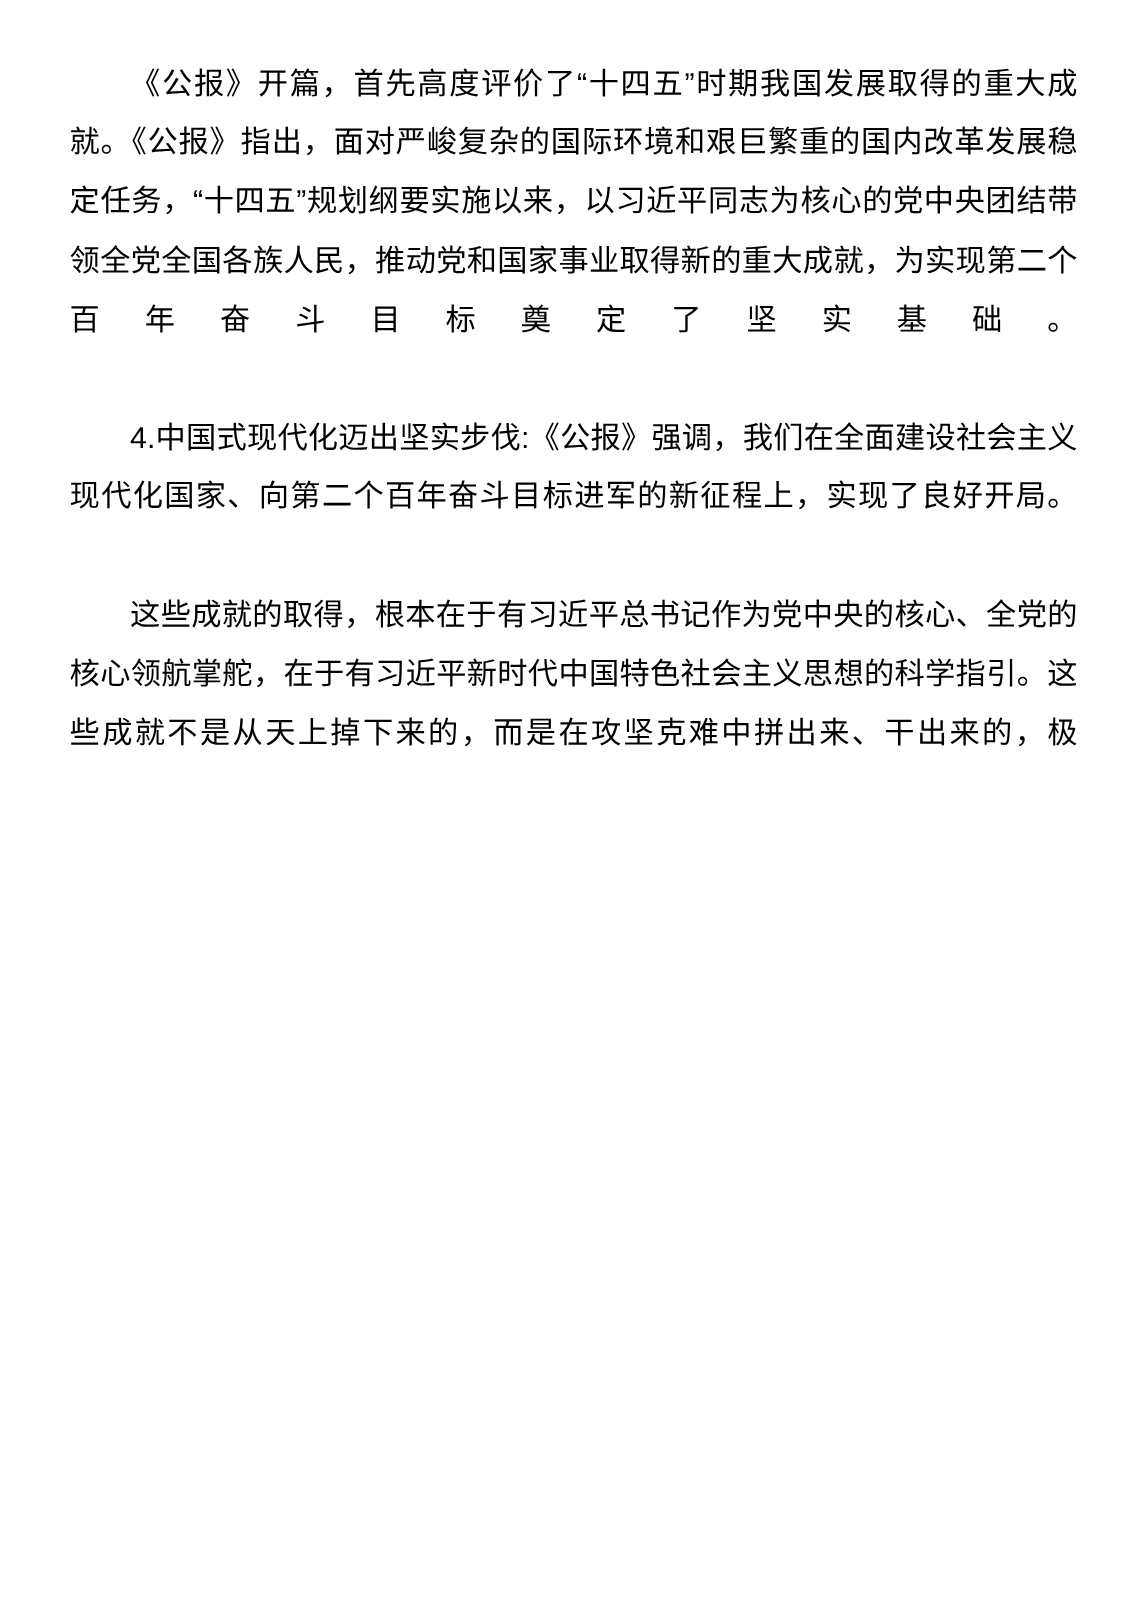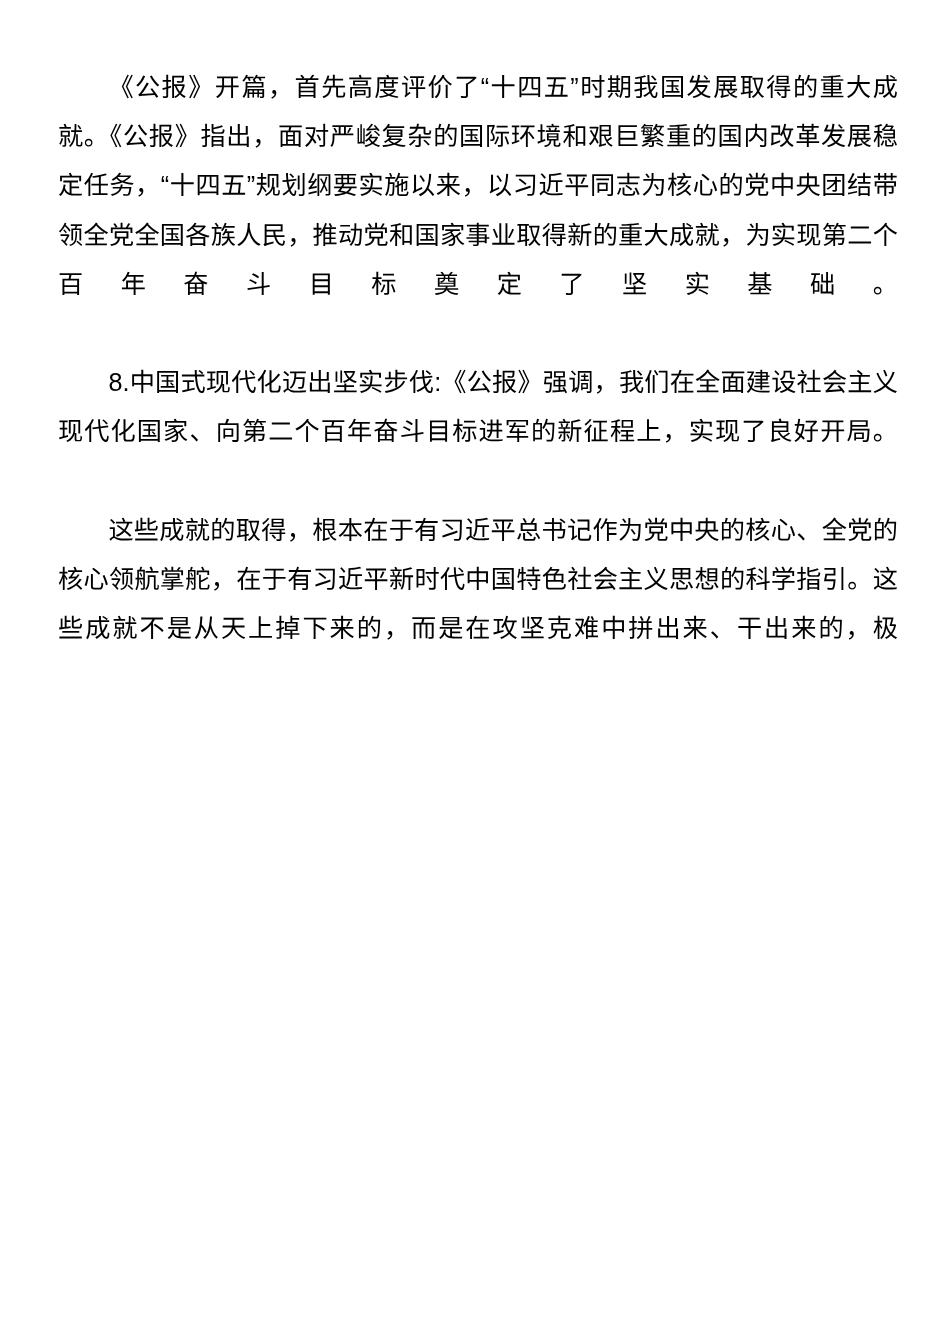--- a/index.html
+++ b/index.html
@@ -9,21 +9,21 @@
     background: #ffffff;
   }
   body {
     font-family: "Liberation Sans", "DejaVu Sans", sans-serif;
     color: #000000;
   }
   .page {
     position: relative;
     width: 950px;
     height: 1148px;
-    margin: 17px auto;
+    margin: 0 auto;
     background: #ffffff;
     box-sizing: border-box;
     overflow: hidden;
   }
   .doc-body {
     position: absolute;
     left: 58px;
     top: 46px;
     width: 840px;
   }
@@ -49,16 +49,16 @@
     display: inline-block;
     width: 100%;
   }
 </style>
 </head>
 <body>
 
 <div class="page">
   <div class="doc-body">
     <p class="para">《公报》开篇，首先高度评价了“十四五”时期我国发展取得的重大成就。《公报》指出，面对严峻复杂的国际环境和艰巨繁重的国内改革发展稳定任务，“十四五”规划纲要实施以来，以习近平同志为核心的党中央团结带领全党全国各族人民，推动党和国家事业取得新的重大成就，为实现第二个百年奋斗目标奠定了坚实基础。</p>
-    <p class="para">8.中国式现代化迈出坚实步伐:《公报》强调，我们在全面建设社会主义现代化国家、向第二个百年奋斗目标进军的新征程上，实现了良好开局。</p>
+    <p class="para">4.中国式现代化迈出坚实步伐:《公报》强调，我们在全面建设社会主义现代化国家、向第二个百年奋斗目标进军的新征程上，实现了良好开局。</p>
     <p class="para">这些成就的取得，根本在于有习近平总书记作为党中央的核心、全党的核心领航掌舵，在于有习近平新时代中国特色社会主义思想的科学指引。这些成就不是从天上掉下来的，而是在攻坚克难中拼出来、干出来的，极</p>
   </div>
 </div>
 
 </body></html>

